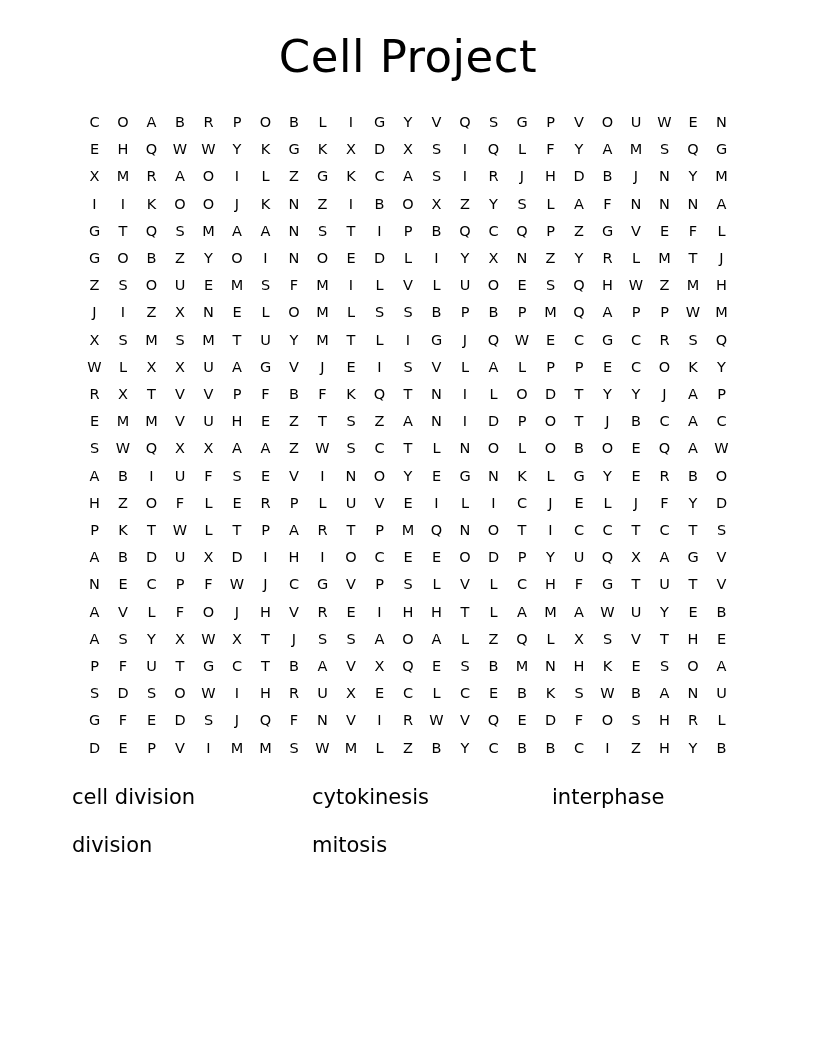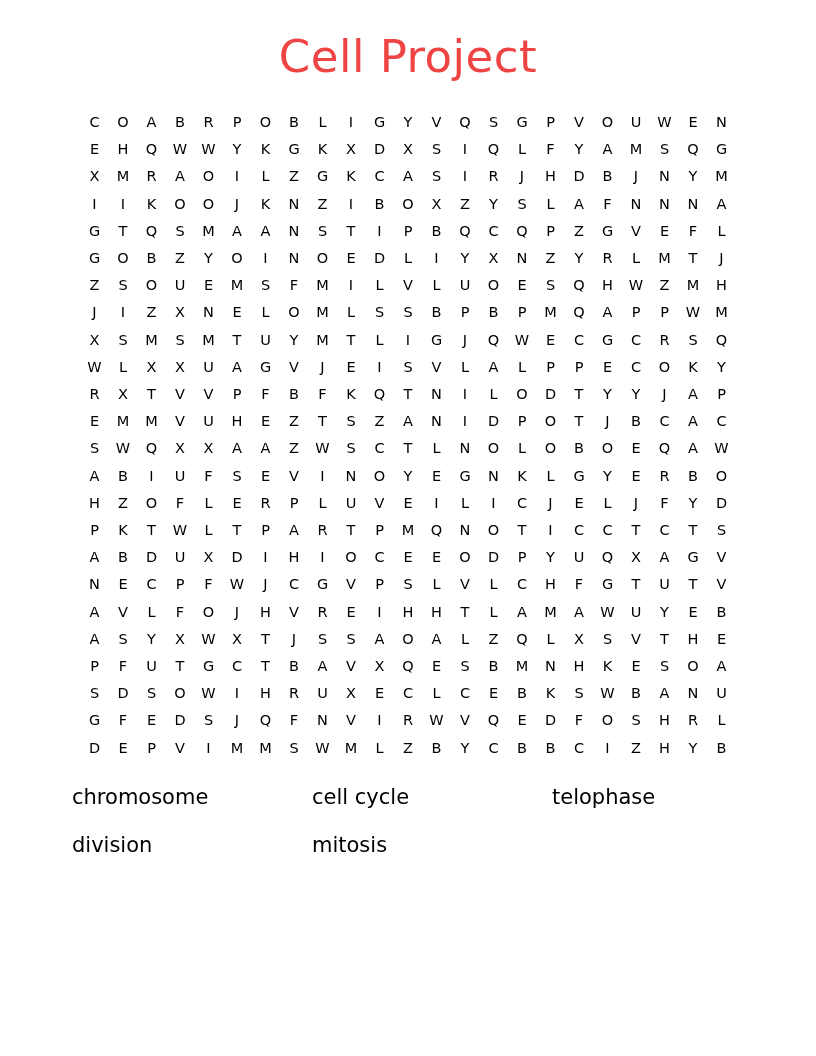--- a/index.html
+++ b/index.html
@@ -24,21 +24,21 @@
   }
   .puzzle-title {
     text-align: center;
     font-family: "DejaVu Sans", sans-serif;
     font-size: 45px;
     font-weight: normal;
     letter-spacing: 0.5px;
     margin: 0;
     padding-top: 34px;
     line-height: 1.0;
-    color: #ef4444;
+    color: #000000;
   }
   .grid-wrap {
     margin-top: 30px;
     display: flex;
     justify-content: center;
   }
   table.letter-grid {
     border-collapse: collapse;
     border-spacing: 0;
   }
@@ -689,23 +689,23 @@
             <td>B</td>
           </tr>
         </tbody>
     </table>
   </div>
 
   <div class="words-wrap">
     <table class="word-list" id="word-list">
       <tbody id="word-list-body">
           <tr>
-            <td>chromosome</td>
-            <td>cell cycle</td>
-            <td>telophase</td>
+            <td>cell division</td>
+            <td>cytokinesis</td>
+            <td>interphase</td>
           </tr>
           <tr>
             <td>division</td>
             <td>mitosis</td>
             <td class="empty-cell">&nbsp;</td>
           </tr>
         </tbody>
     </table>
   </div>
 

